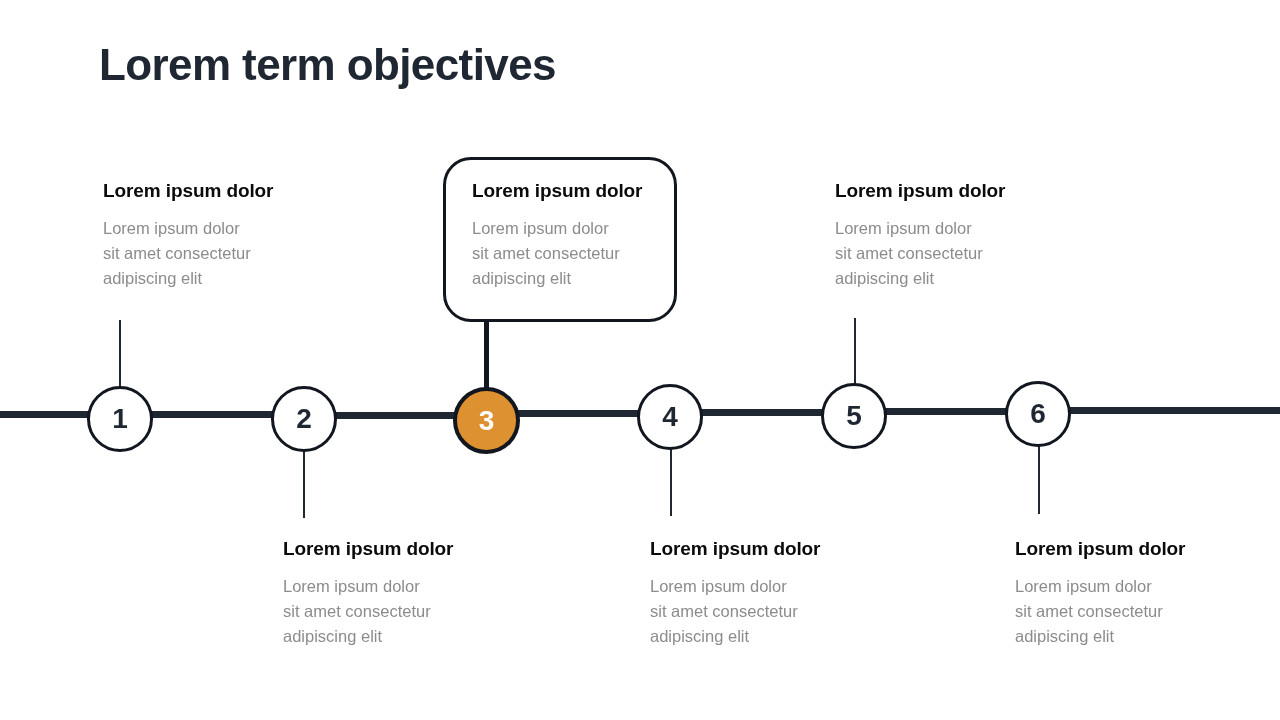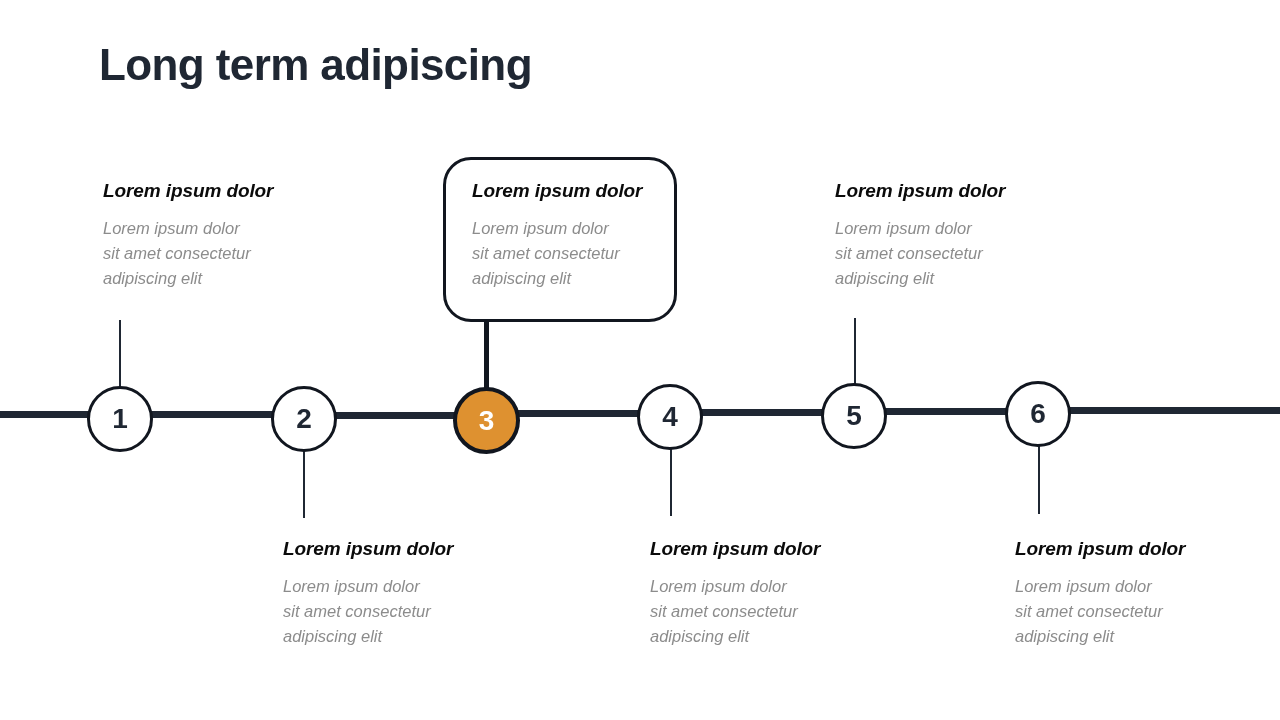--- a/index.html
+++ b/index.html
@@ -76,21 +76,20 @@
   .stem.thick {
     width: 5px;
     background: #11161F;
     z-index: 2;
   }
 
   
   .entry {
     position: absolute;
     width: 250px;
-    font-style: italic;
   }
   .entry-title {
     font-size: 19px;
     font-weight: 700;
     color: #0B0B0B;
     letter-spacing: -0.1px;
     margin: 0 0 14px 0;
     white-space: nowrap;
   }
   .entry-body {
@@ -113,21 +112,21 @@
     background: #ffffff;
     box-sizing: border-box;
     z-index: 2;
   }
 </style>
 </head>
 <body>
 
 <div id="slide">
 
-  <div id="slide-title">Long term adipiscing</div>
+  <div id="slide-title">Lorem term objectives</div>
 
   <div class="timeline-line" style="left:0px;   top:411px; width:125px;"></div>
   <div class="timeline-line" style="left:115px; top:411px; width:195px;"></div>
   <div class="timeline-line" style="left:297px; top:412px; width:196px;"></div>
   <div class="timeline-line" style="left:480px; top:410px; width:196px;"></div>
   <div class="timeline-line" style="left:664px; top:409px; width:196px;"></div>
   <div class="timeline-line" style="left:848px; top:408px; width:196px;"></div>
   <div class="timeline-line" style="left:1032px; top:407px; width:248px;"></div>
 
   <div class="stem" style="left:119px; top:320px; height:80px;"></div>

